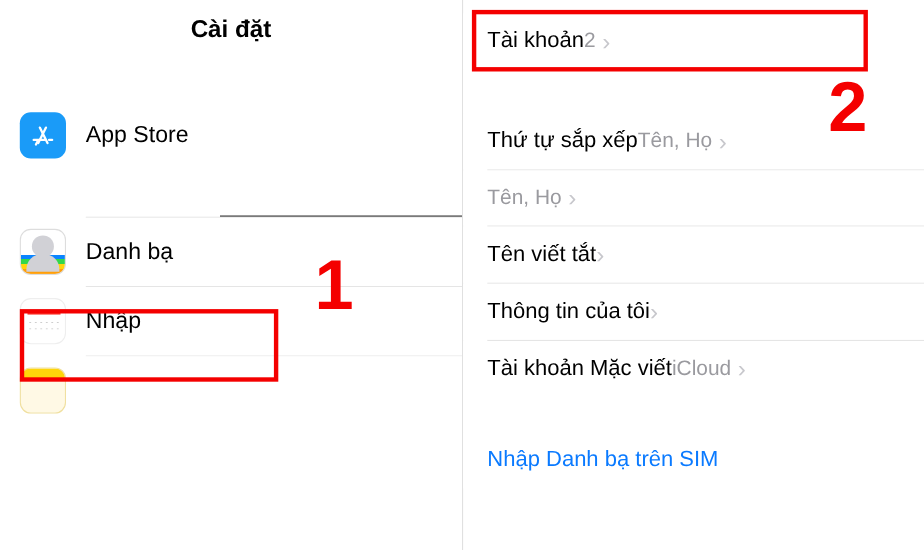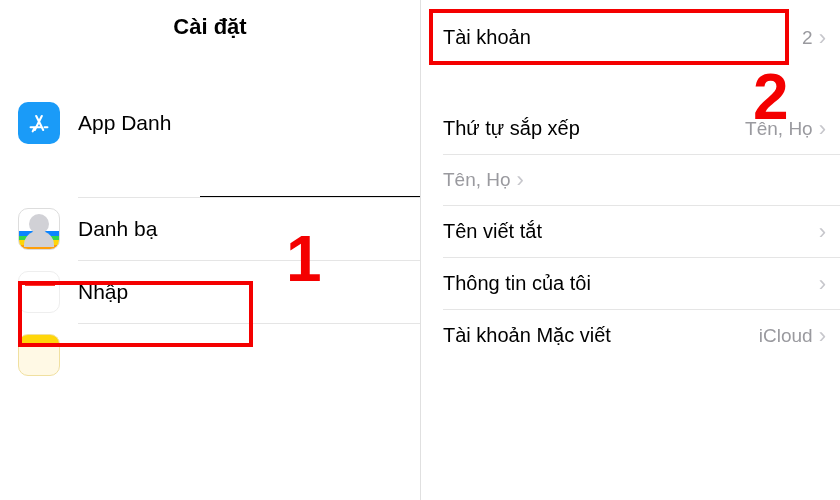--- a/index.html
+++ b/index.html
@@ -128,21 +128,21 @@
   .hl-num {
     position: absolute;
     color: #f40000;
     font-weight: 900;
     pointer-events: none;
     font-family: Arial, sans-serif;
   }
   .r-row {
     display: flex;
     align-items: center;
-    justify-content: space-between;
+    justify-content: flex-start;
     padding: 14px 14px 14px 22px;
     font-size: 20px;
     background: #fff;
   }
   .r-row .r-label { color: #000; }
   .r-row .r-right {
     display: flex;
     align-items: center;
     color: #9a9a9f;
     font-size: 19px;
@@ -179,21 +179,21 @@
       <svg viewBox="0 0 40 40">
           <g stroke="#fff" stroke-width="3" stroke-linecap="round" fill="none">
         <line x1="14" y1="30" x2="24" y2="10"></line>
             <line x1="26" y1="30" x2="16" y2="10"></line>
         <line x1="8" y1="26" x2="22" y2="26"></line>
             <line x1="28" y1="26" x2="32" y2="26"></line>
         <line x1="11" y1="32" x2="13" y2="28"></line>
           </g>
         </svg>
     </div>
-    <span class="label">App Danh</span>
+    <span class="label">App Store</span>
   </div>
 
   <div class="group-gap"></div>
   <div class="sep-strong"></div>
 
   <div class="sep-full"></div>
 
   <div class="row">
     <div class="icon-wrap ic-contacts" style="position:relative;">
       <div class="head"></div>
@@ -270,16 +270,19 @@
   <div class="r-row">
     <span class="r-label">Tài khoản Mặc viết</span>
     <span class="r-right">
       <span class="r-value">iCloud</span>
       <span class="chev">›</span>
     </span>
   </div>
 
   <div class="r-gap-sm"></div>
 
+  <div class="r-row r-link">
+    <span class="r-label">Nhập Danh bạ trên SIM</span>
+  </div>
 
   <div class="hl-box" style="left:8px; top:9px; width:360px; height:56px;"></div>
   <div class="hl-num" style="left:332px; top:60px; font-size:64px;">2</div>
 </div>
 
 </body></html>

